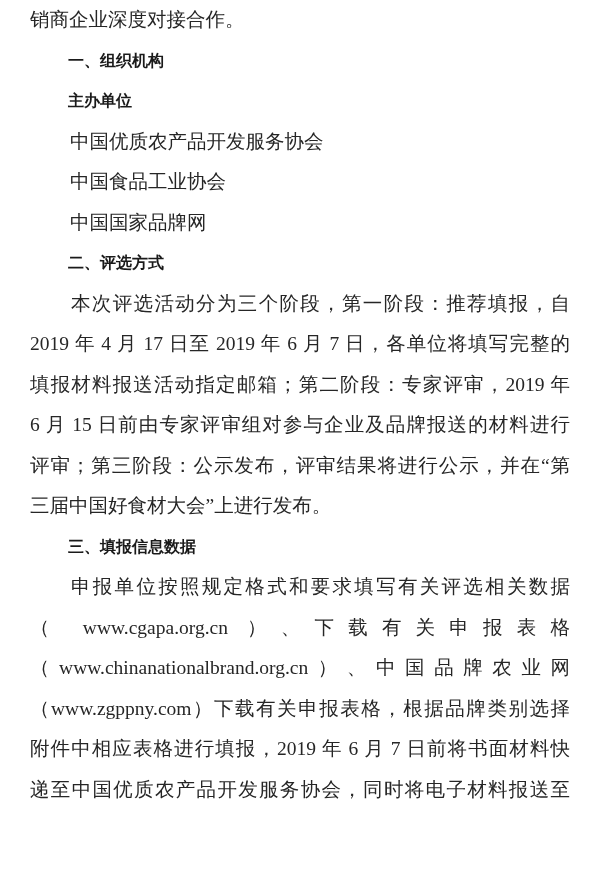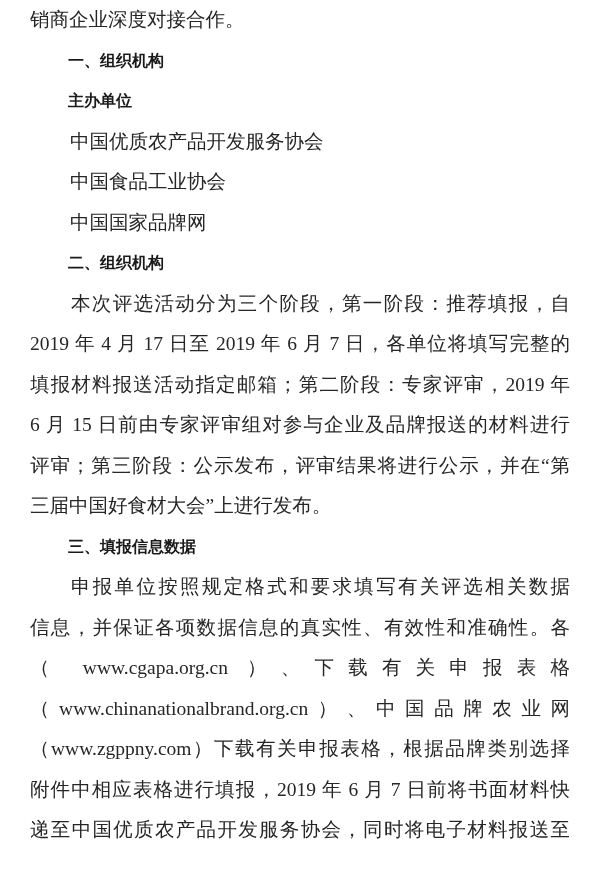--- a/index.html
+++ b/index.html
@@ -1,15 +1,15 @@
 <!DOCTYPE html>
 <html><head>
 <meta charset="utf-8">
 <style>
-  * { margin: 0; padding: 0; box-sizing: border-box; border-radius: 20px; }
+  * { margin: 0; padding: 0; box-sizing: border-box; }
   html, body {
     width: 601px;
     height: 878px;
     overflow: hidden;
     background: #ffffff;
   }
   .page {
     width: 601px;
     height: 878px;
     background: #ffffff;
@@ -57,30 +57,29 @@
 <div class="page">
 
   <div class="line p-last">销商企业深度对接合作。</div>
 
   <div class="line h">一、组织机构</div>
   <div class="line h">主办单位</div>
   <div class="line org">中国优质农产品开发服务协会</div>
   <div class="line org">中国食品工业协会</div>
   <div class="line org">中国国家品牌网</div>
 
-  <div class="line h">二、组织机构</div>
+  <div class="line h">二、评选方式</div>
   <div class="line p-first">本次评选活动分为三个阶段，第一阶段：推荐填报，自</div>
   <div class="line p-full">2019 年 4 月 17 日至 2019 年 6 月 7 日，各单位将填写完整的</div>
   <div class="line p-full">填报材料报送活动指定邮箱；第二阶段：专家评审，2019 年</div>
   <div class="line p-full">6 月 15 日前由专家评审组对参与企业及品牌报送的材料进行</div>
   <div class="line p-full">评审；第三阶段：公示发布，评审结果将进行公示，并在“第</div>
   <div class="line p-last">三届中国好食材大会”上进行发布。</div>
 
   <div class="line h">三、填报信息数据</div>
   <div class="line p-first">申报单位按照规定格式和要求填写有关评选相关数据</div>
-  <div class="line p-full">信息，并保证各项数据信息的真实性、有效性和准确性。各</div>
   <div class="line p-full">（ www.cgapa.org.cn ）、下载有关申报表格</div>
   <div class="line p-full">（www.chinanationalbrand.org.cn）、中国品牌农业网</div>
   <div class="line p-full">（www.zgppny.com）下载有关申报表格，根据品牌类别选择</div>
   <div class="line p-full">附件中相应表格进行填报，2019 年 6 月 7 日前将书面材料快</div>
   <div class="line p-full">递至中国优质农产品开发服务协会，同时将电子材料报送至</div>
 
 </div>
 
 </body></html>

